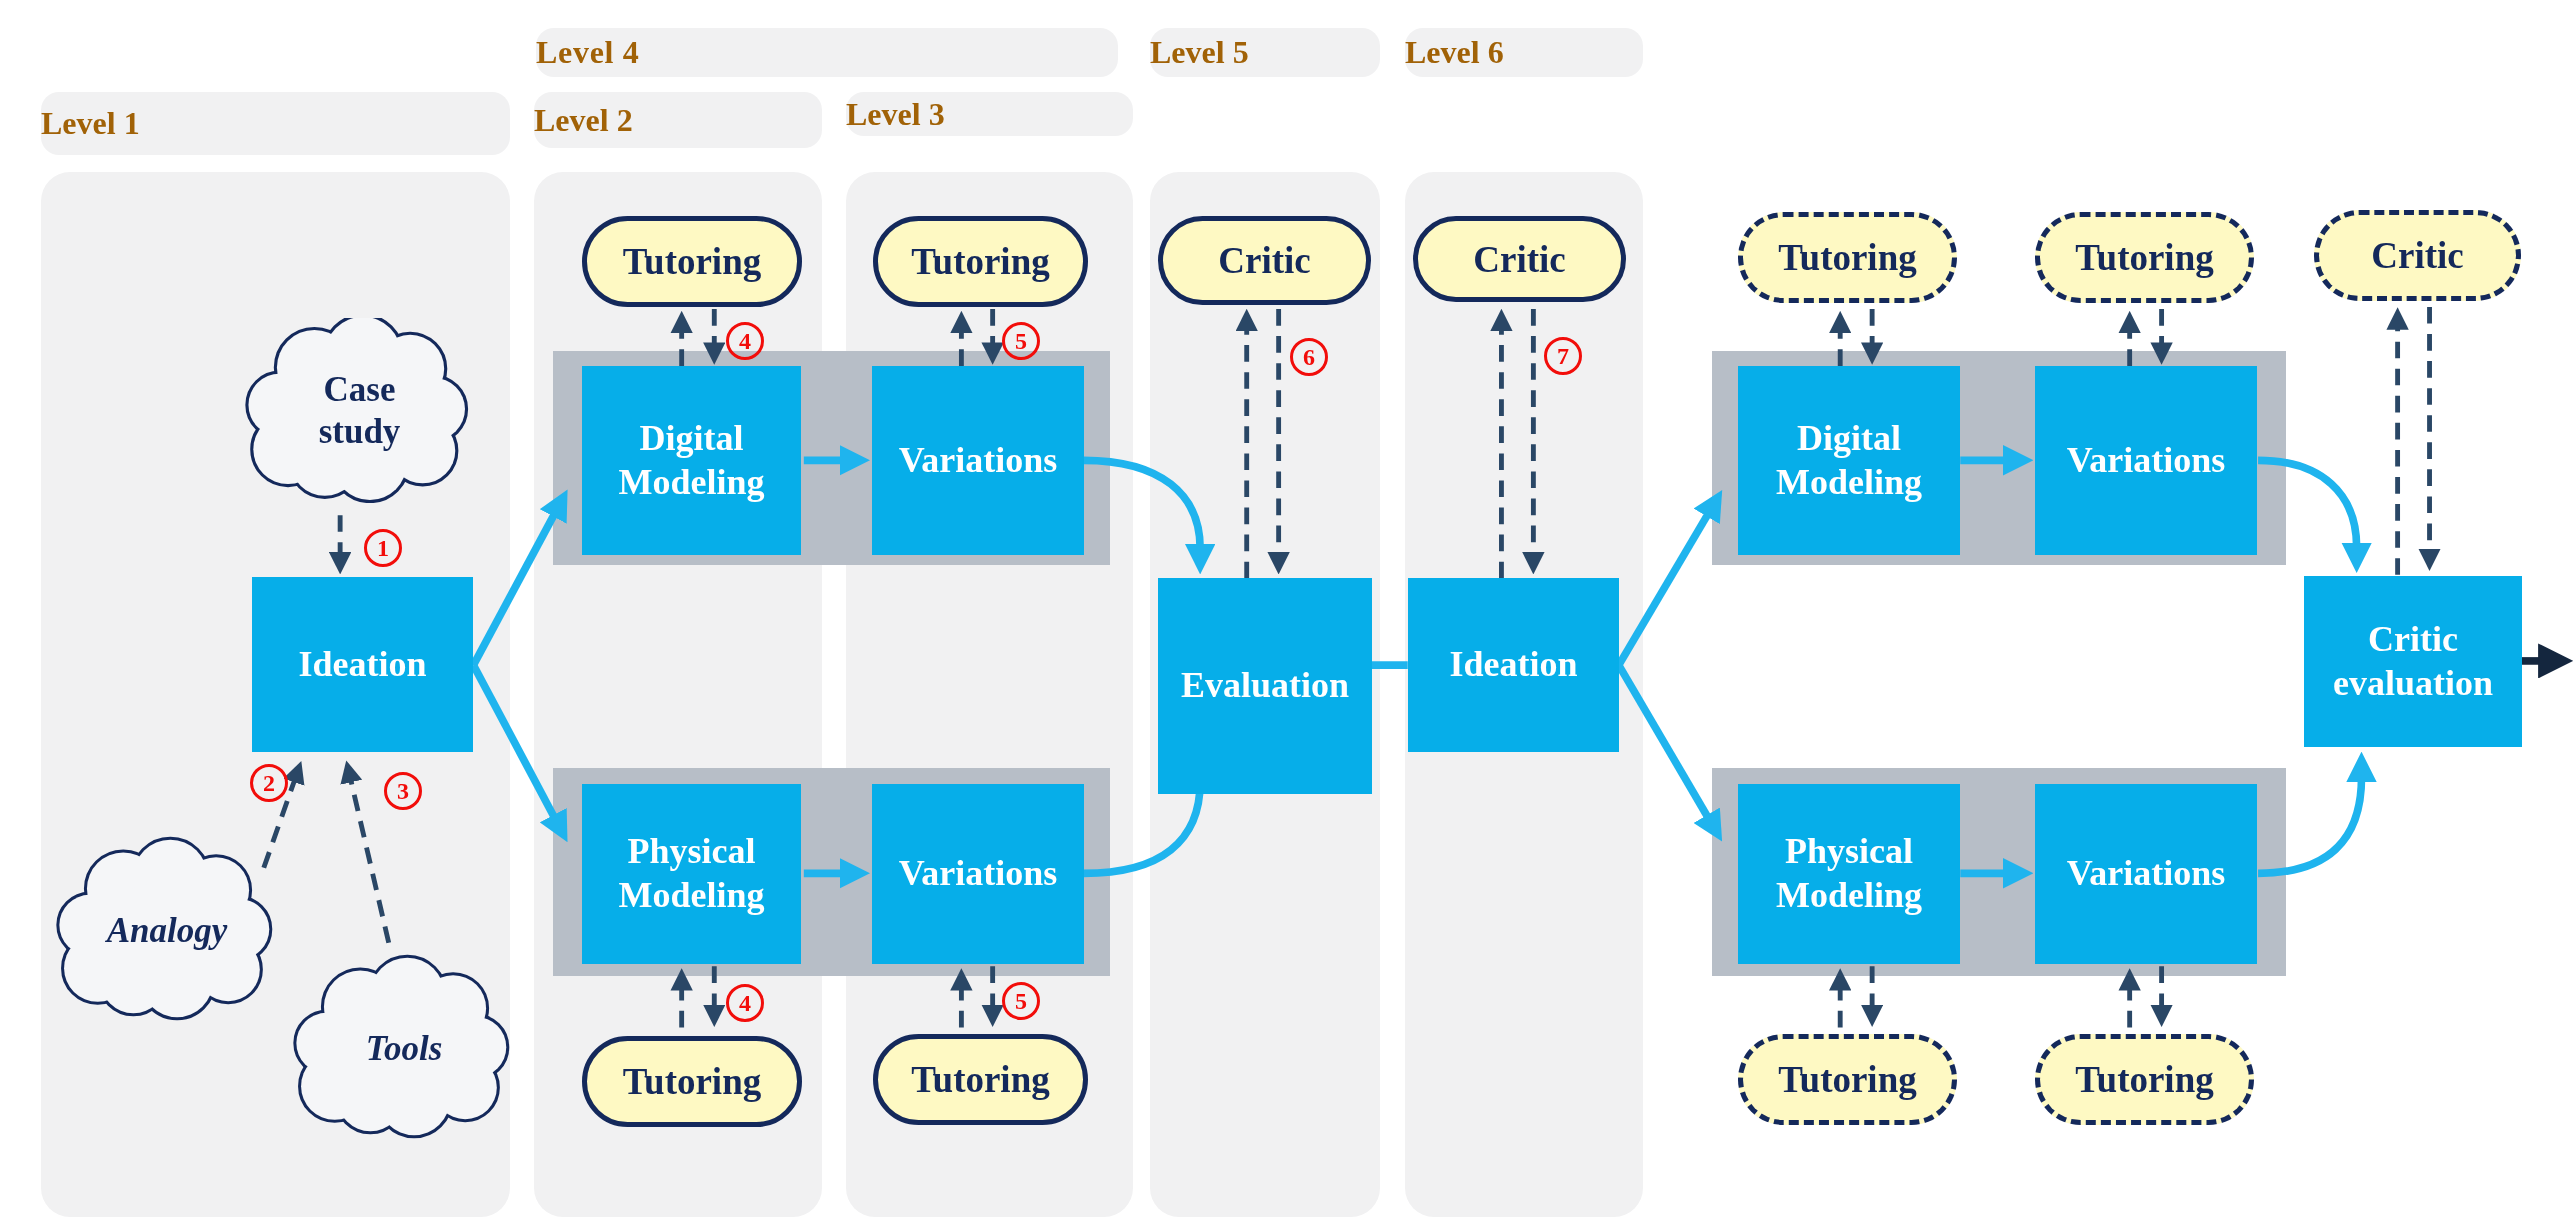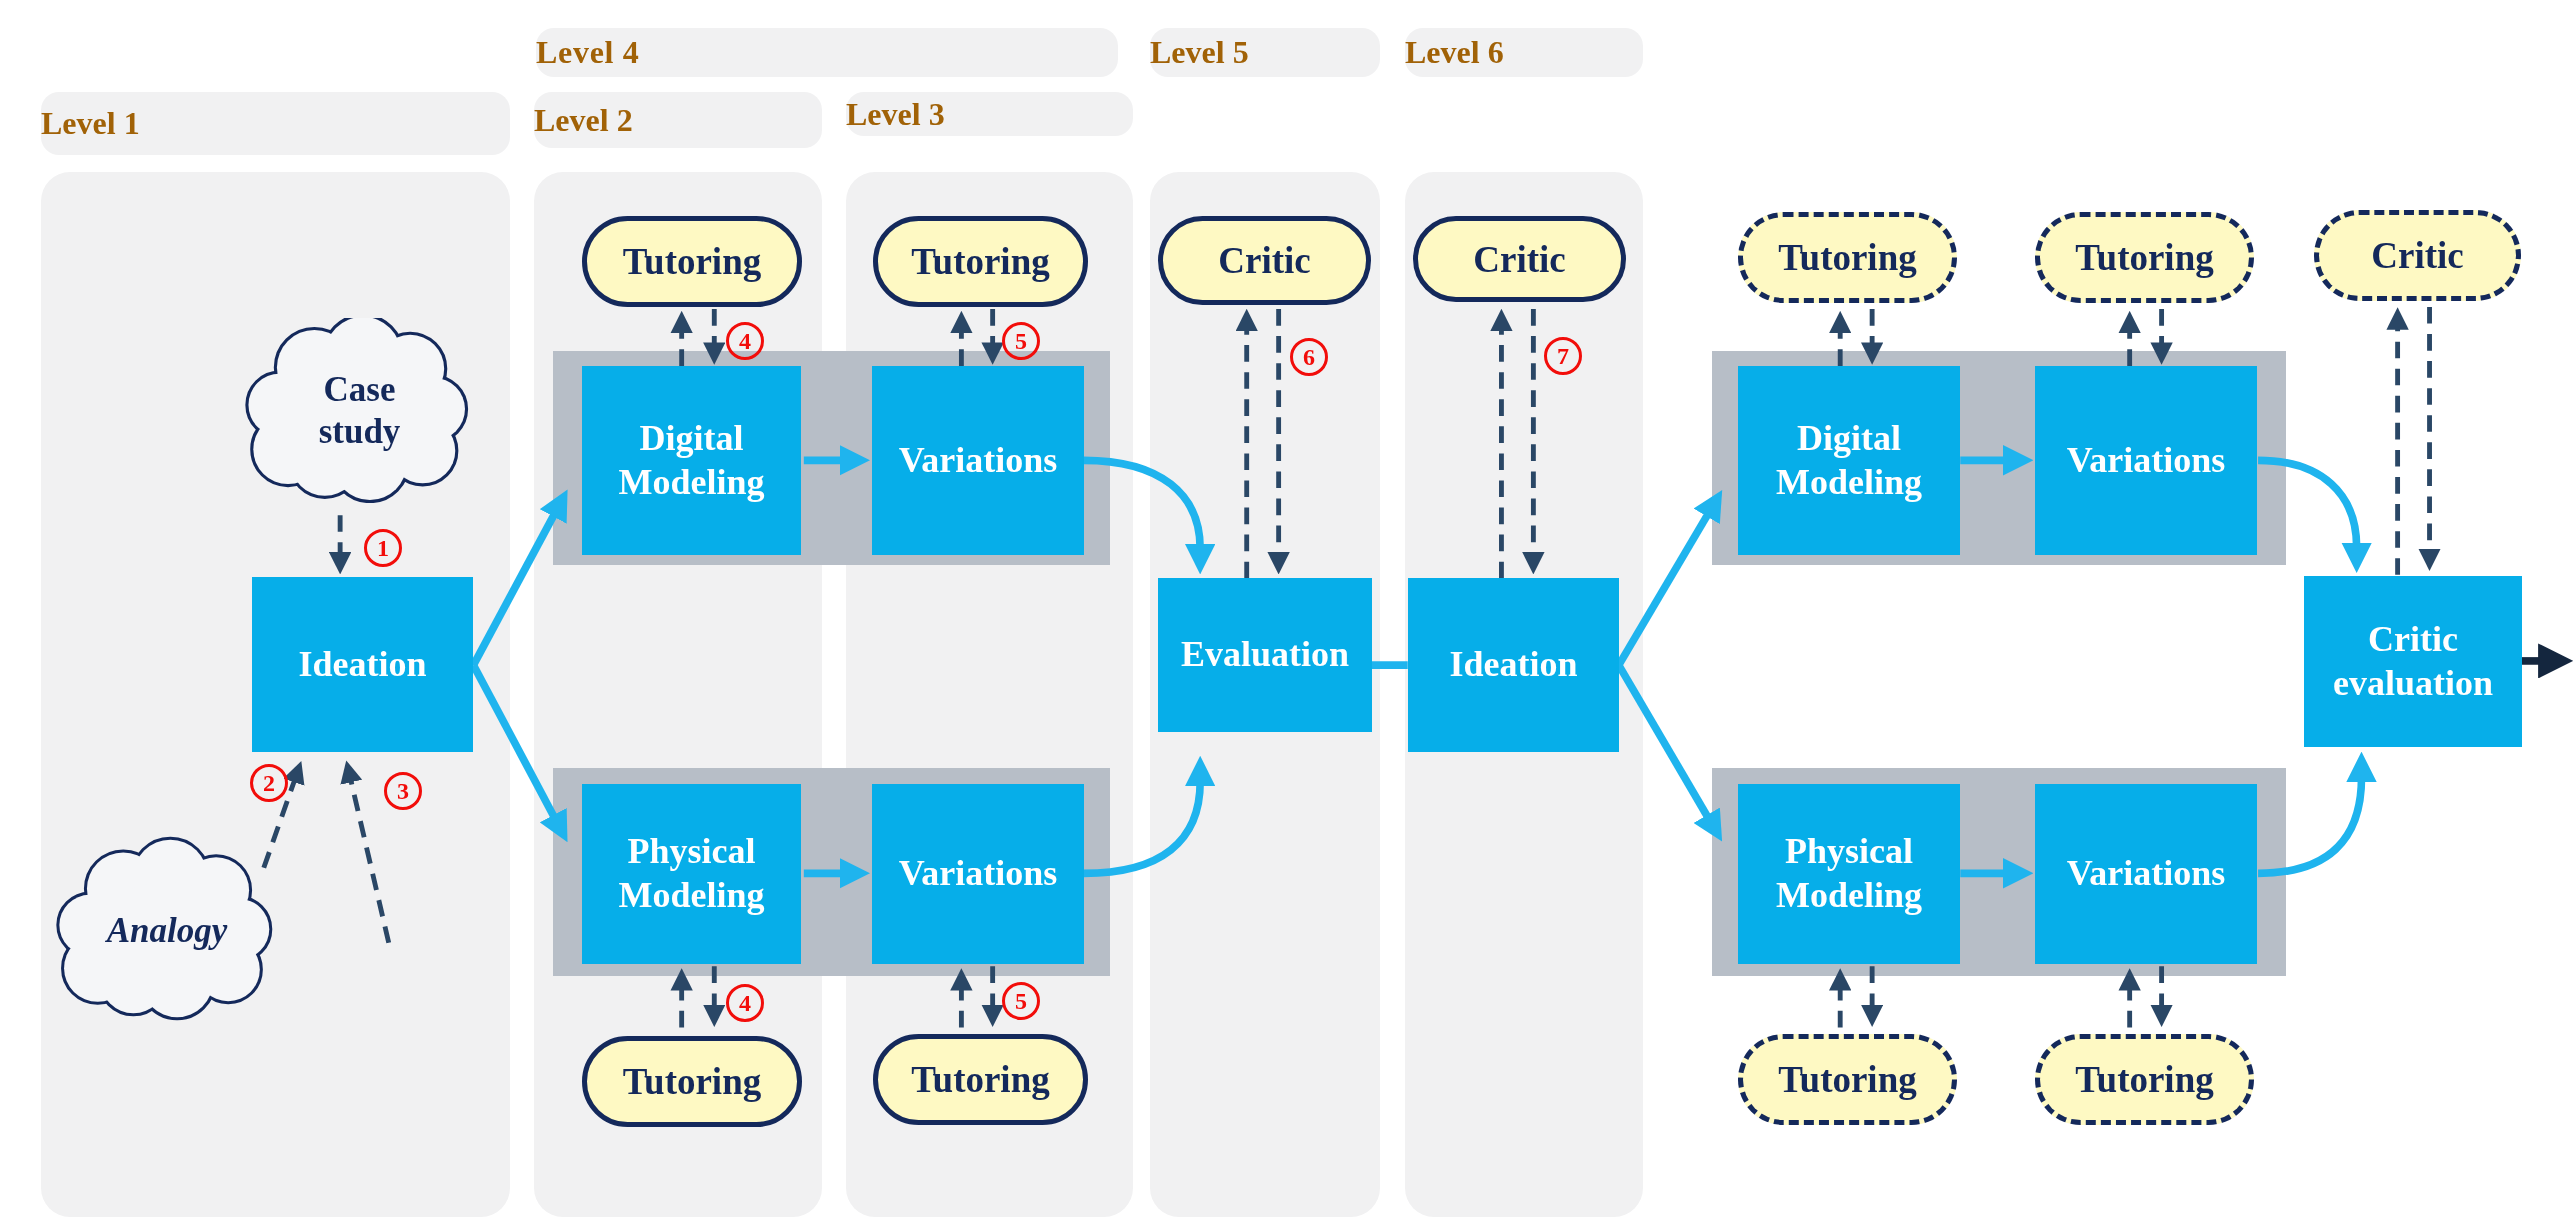--- a/index.html
+++ b/index.html
@@ -137,21 +137,21 @@
   </div>
   <div class="node" style="left:872px;top:366px;width:212px;height:189px;">
     <span>Variations</span>
   </div>
   <div class="node" style="left:582px;top:784px;width:219px;height:180px;">
     <span style="width:167px;">Physical Modeling</span>
   </div>
   <div class="node" style="left:872px;top:784px;width:212px;height:180px;">
     <span>Variations</span>
   </div>
-  <div class="node" style="left:1158px;top:578px;width:214px;height:154px;">
+  <div class="node" style="left:1158px;top:578px;width:214px;height:216px;">
     <span>Evaluation</span>
   </div>
   <div class="node" style="left:1408px;top:578px;width:211px;height:174px;">
     <span>Ideation</span>
   </div>
   <div class="node" style="left:1738px;top:366px;width:222px;height:189px;">
     <span style="width:160px;">Digital Modeling</span>
   </div>
   <div class="node" style="left:2035px;top:366px;width:222px;height:189px;">
     <span>Variations</span>
@@ -228,20 +228,29 @@
   </div>
   <div class="cloud" style="left:56px;top:828px;width:222px;height:205px;">
     <svg viewBox="0 0 330 260">
       <use href="#cloudShape" fill="#F5F6F8" stroke="#14295B" stroke-width="9"></use>
       <use href="#cloudShape" fill="#F5F6F8" stroke="none"></use>
     </svg>
     <div class="cloud-label">
         <span class="inner wide">Analogy</span>
       </div>
   </div>
+  <div class="cloud" style="left:293px;top:946px;width:222px;height:205px;">
+    <svg viewBox="0 0 330 260">
+      <use href="#cloudShape" fill="#F5F6F8" stroke="#14295B" stroke-width="9"></use>
+      <use href="#cloudShape" fill="#F5F6F8" stroke="none"></use>
+    </svg>
+    <div class="cloud-label">
+        <span class="inner wide">Tools</span>
+      </div>
+  </div>
 
   <div class="marker" style="left:364px;top:529px;">
       <span>1</span>
     </div>
   <div class="marker" style="left:250px;top:764px;">
       <span>2</span>
     </div>
   <div class="marker" style="left:384px;top:772px;">
       <span>3</span>
     </div>

